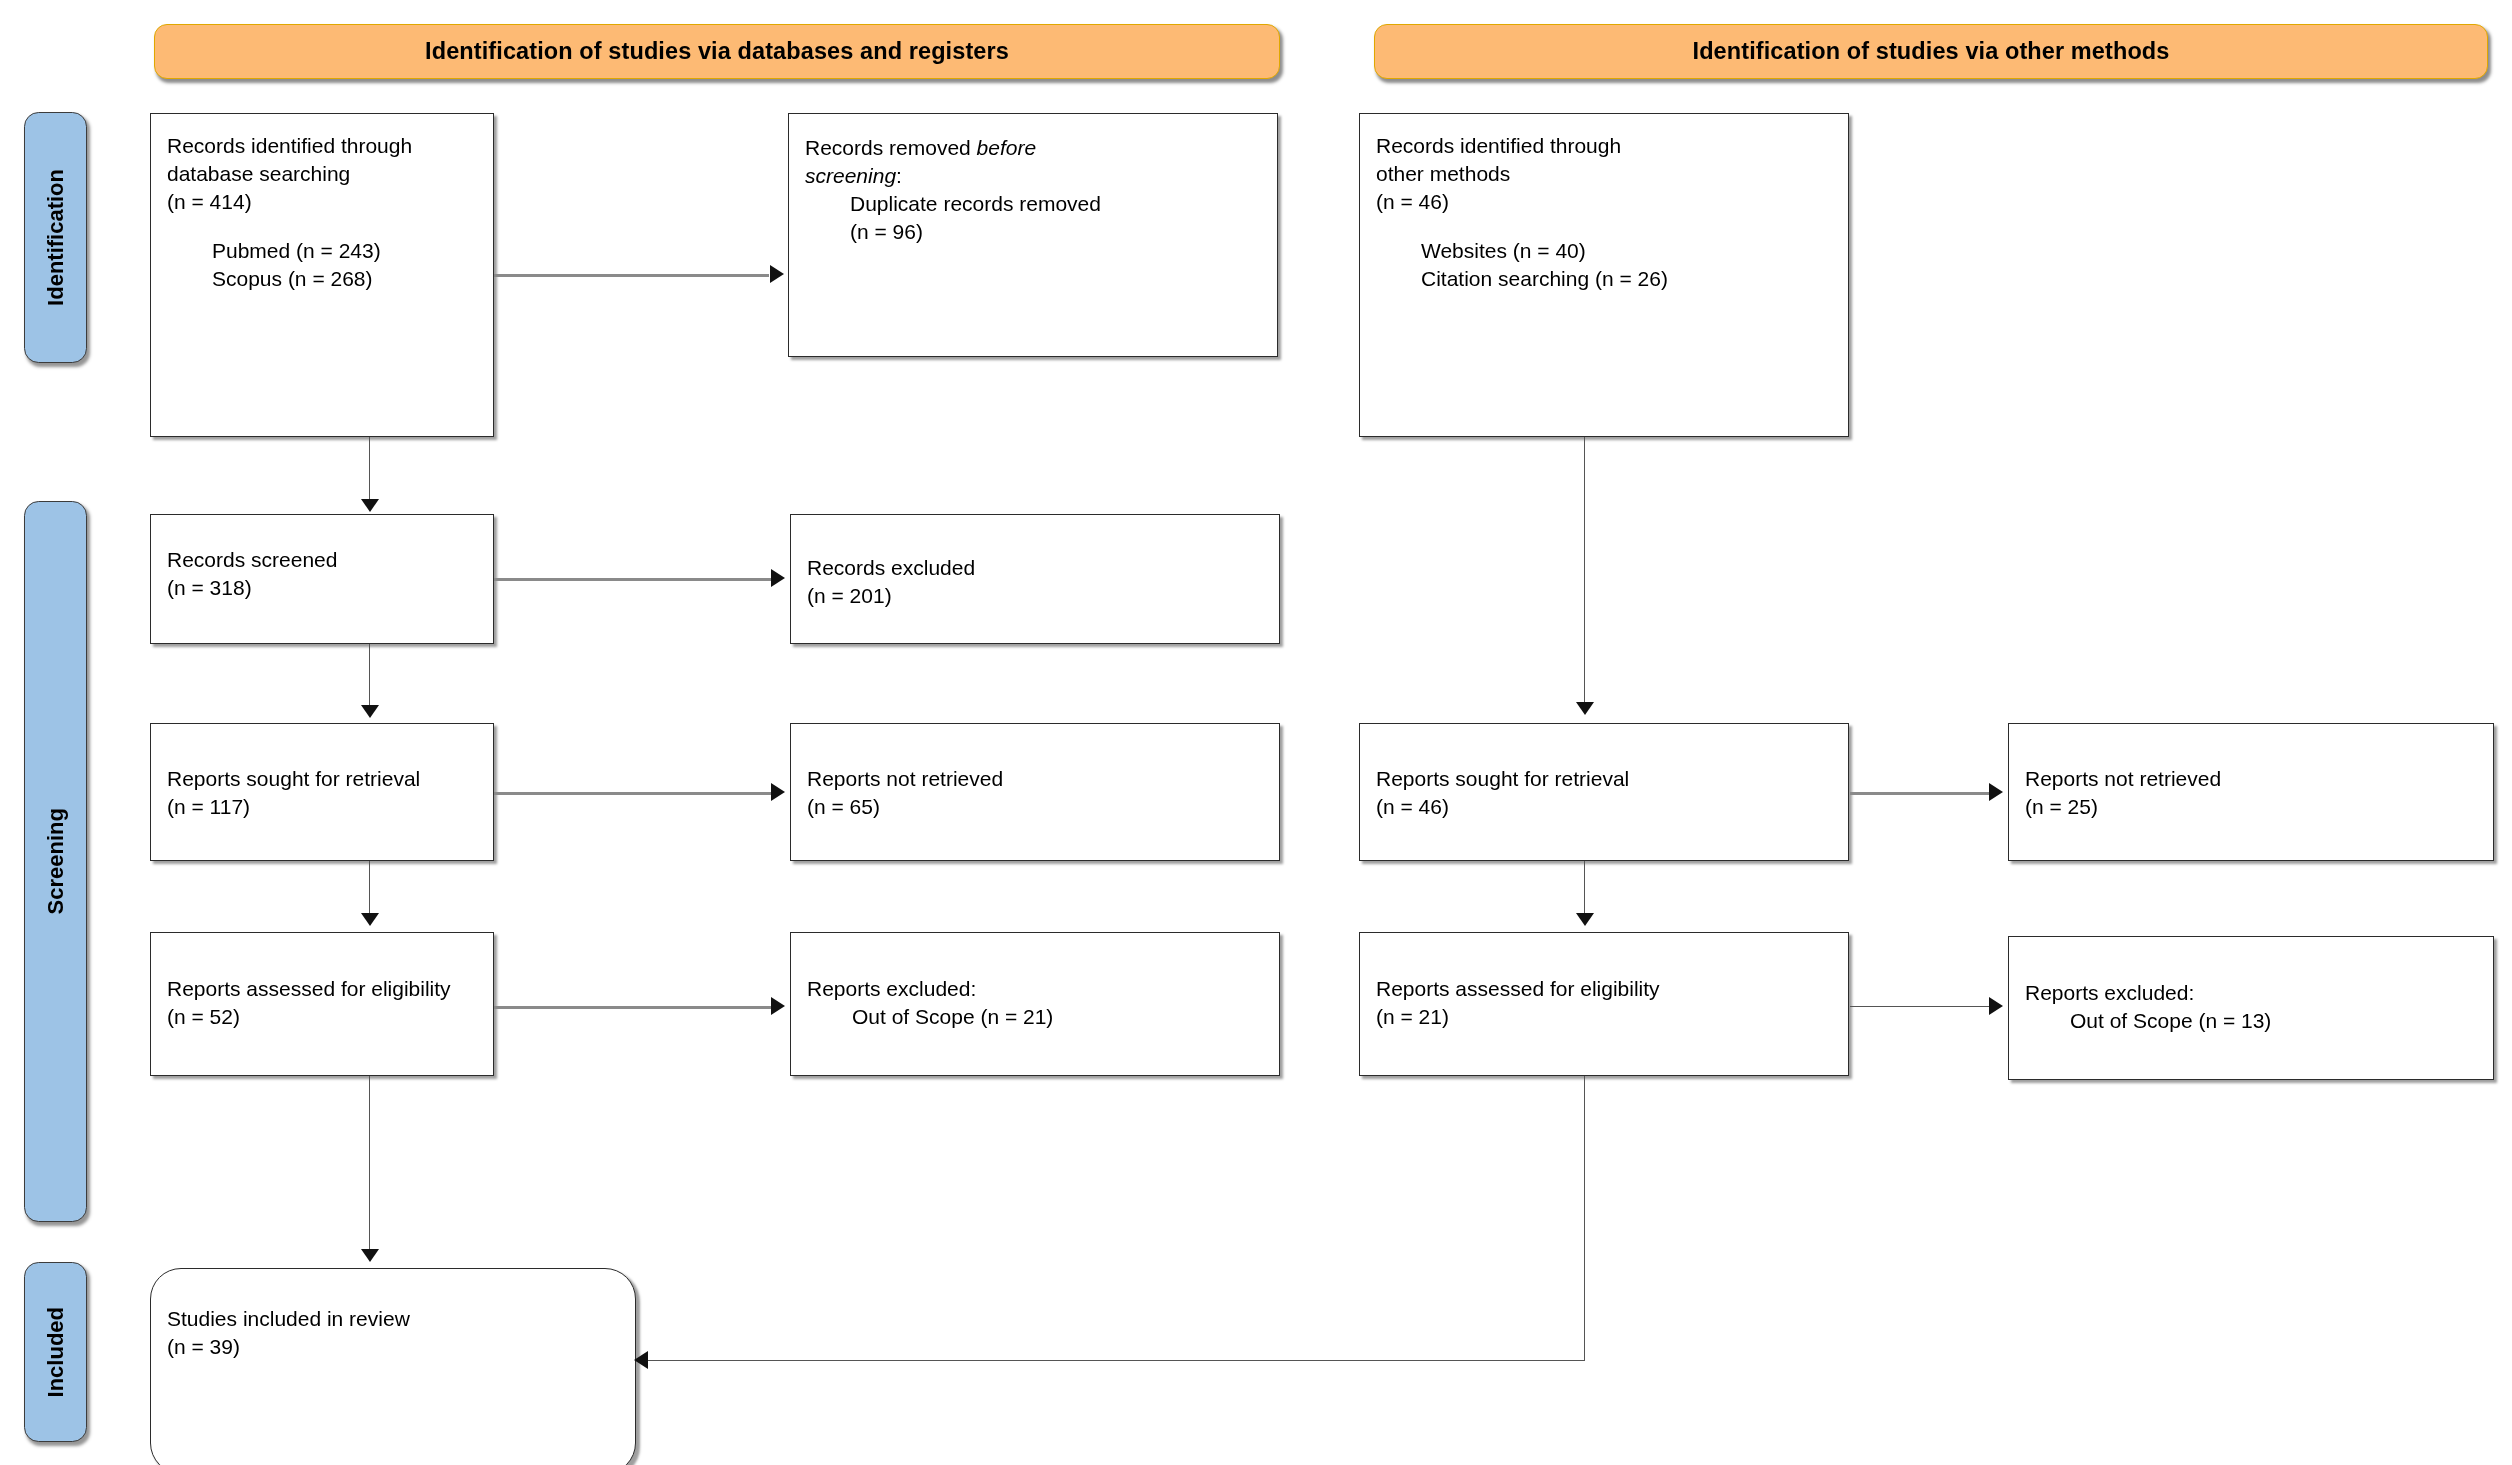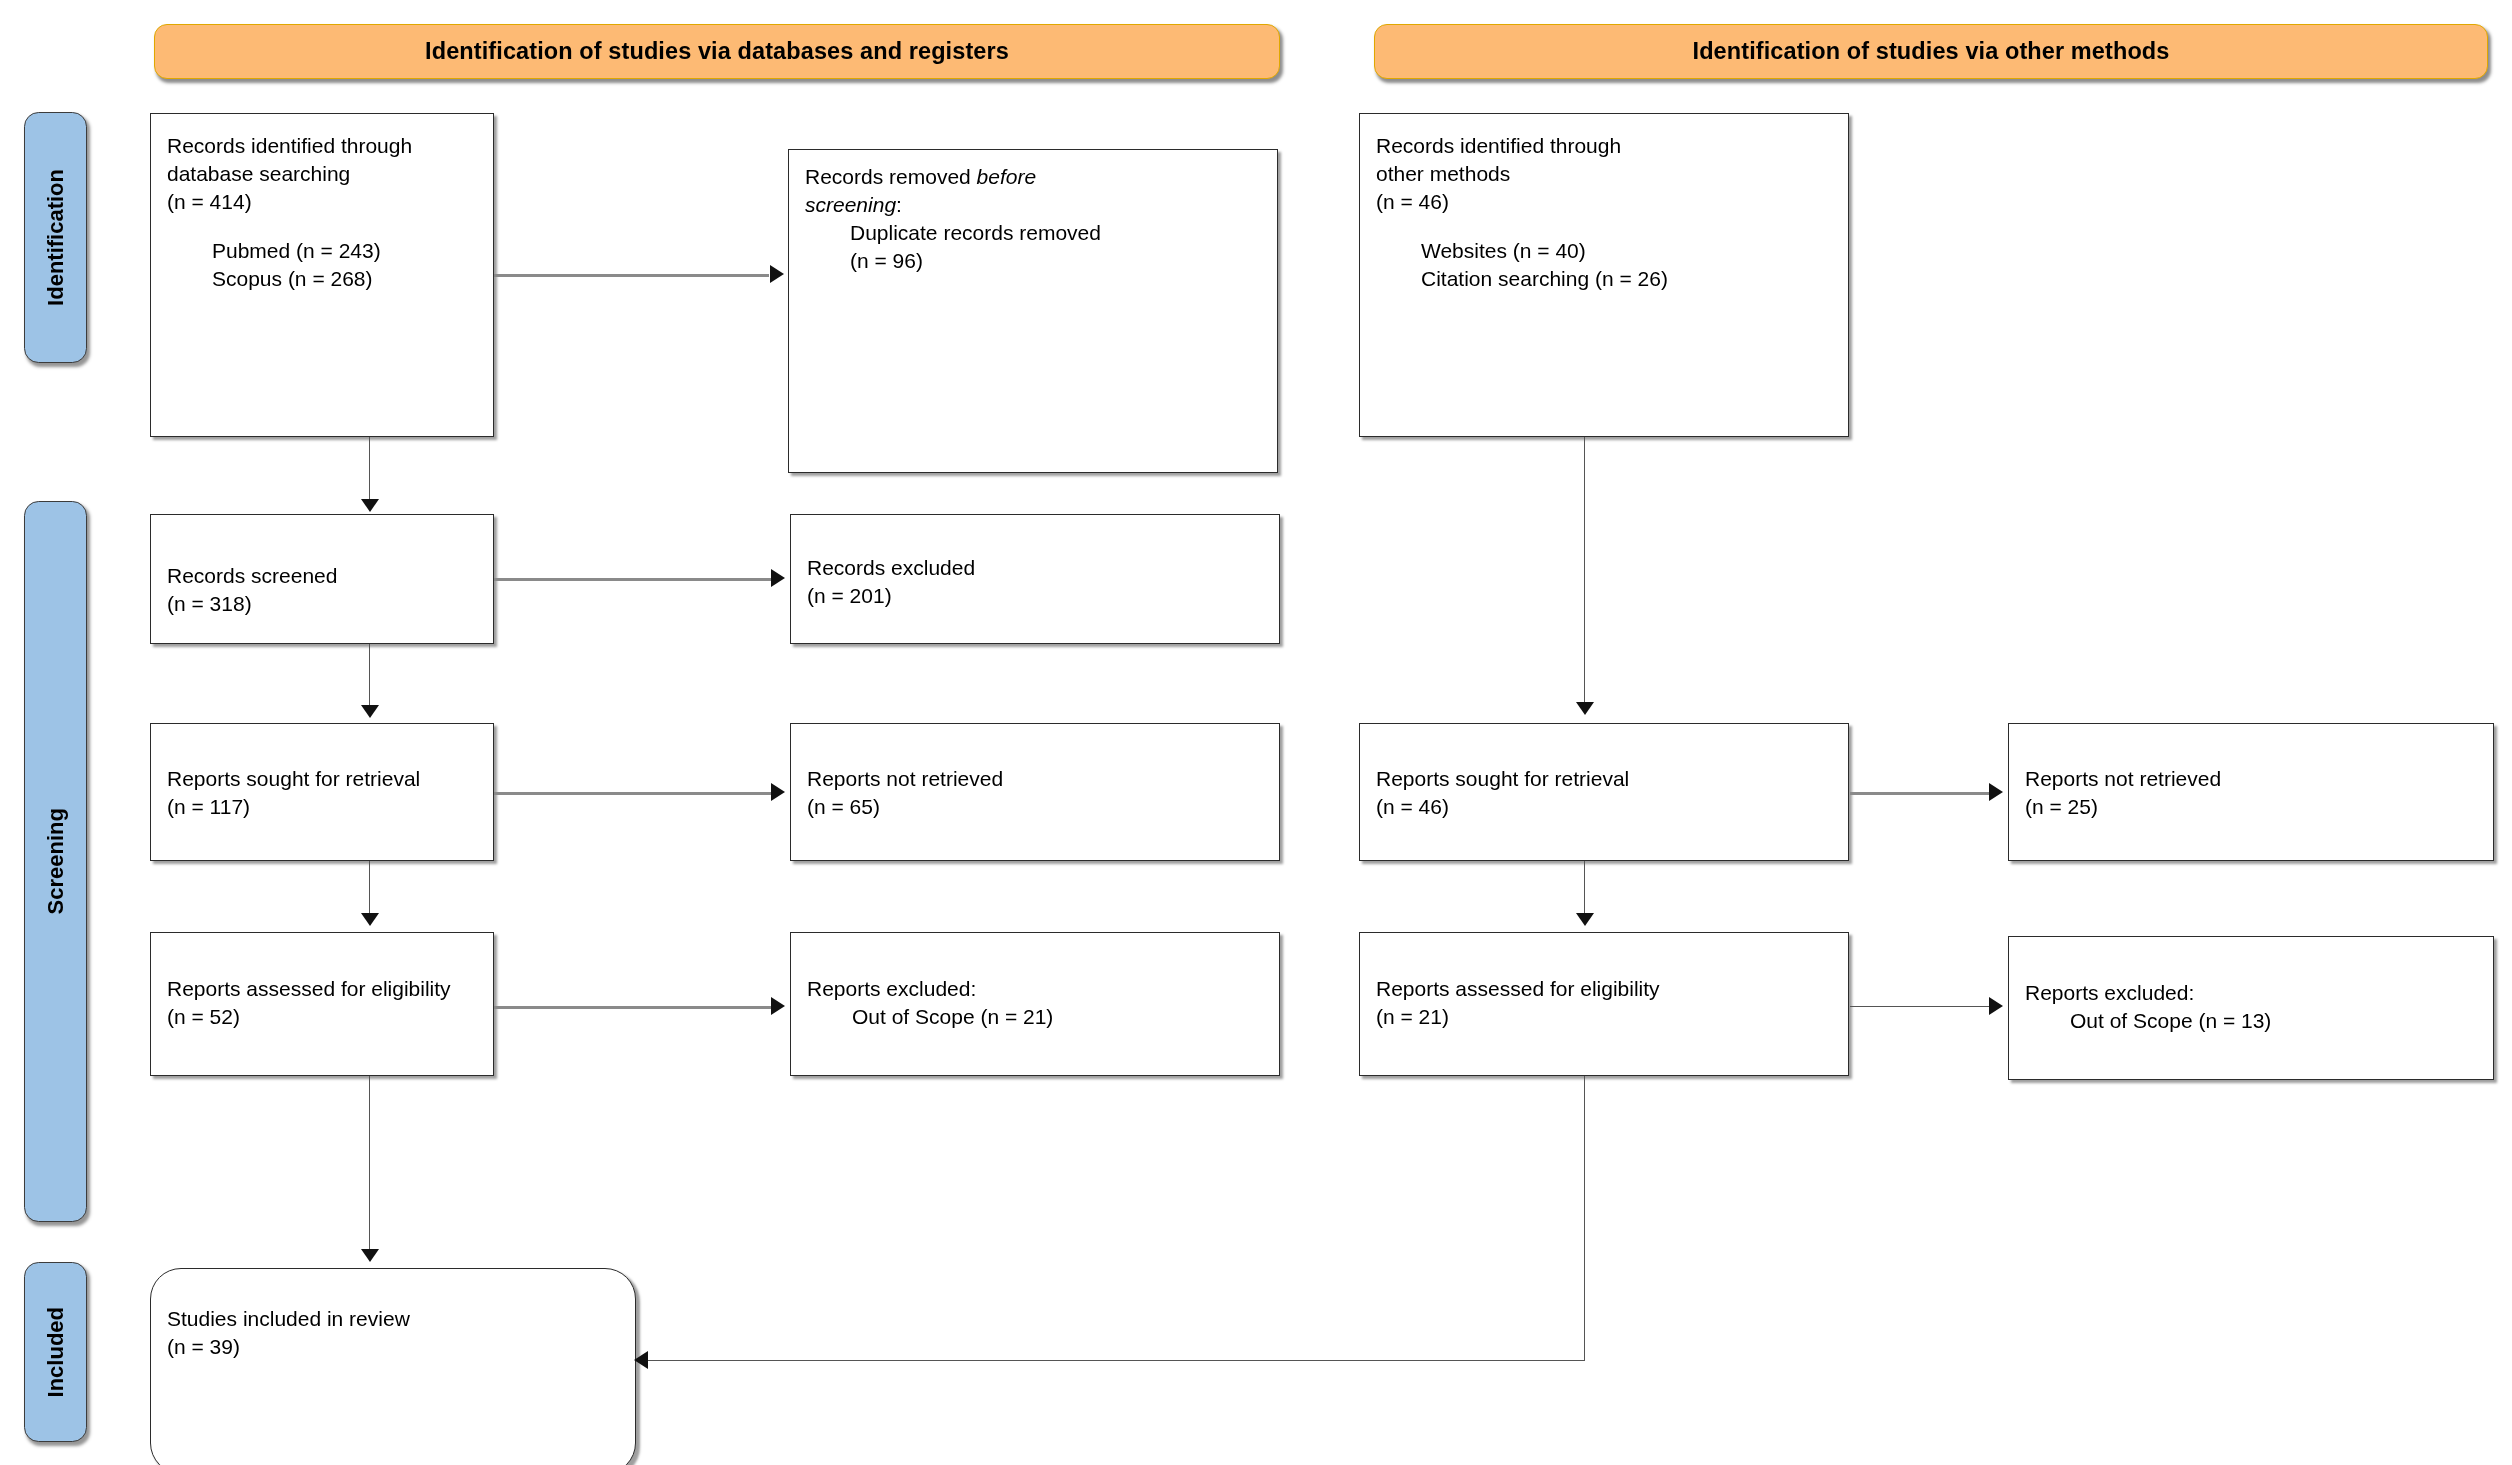--- a/index.html
+++ b/index.html
@@ -121,37 +121,37 @@
 
   <div class="box" style="left:150px;top:113px;width:344px;height:324px;">
     <div class="ln">Records identified through</div>
     <div class="ln">database searching</div>
     <div class="ln">(n = 414)</div>
     <div class="gap"></div>
     <div class="ind">Pubmed (n = 243)</div>
     <div class="ind">Scopus (n = 268)</div>
   </div>
 
-  <div class="box" style="left:788px;top:113px;width:490px;height:324px;padding-top:13px;margin-top:36px;">
+  <div class="box" style="left:788px;top:113px;width:490px;height:244px;padding-top:20px;">
     <div class="ln"><span>Records removed </span><i>before</i></div>
     <div class="ln"><i>screening</i><span>:</span></div>
     <div class="ind">Duplicate records removed</div>
     <div class="ind">(n = 96)</div>
   </div>
 
   <div class="box" style="left:1359px;top:113px;width:490px;height:324px;">
     <div class="ln">Records identified through</div>
     <div class="ln">other methods</div>
     <div class="ln">(n = 46)</div>
     <div class="gap"></div>
     <div class="ind">Websites (n = 40)</div>
     <div class="ind">Citation searching (n = 26)</div>
   </div>
 
-  <div class="box" style="left:150px;top:514px;width:344px;height:130px;padding-top:47px;">
+  <div class="box" style="left:150px;top:514px;width:344px;height:130px;padding-top:31px;">
     <div class="ln">Records screened</div>
     <div class="ln">(n = 318)</div>
   </div>
 
   <div class="box" style="left:790px;top:514px;width:490px;height:130px;padding-top:39px;">
     <div class="ln">Records excluded</div>
     <div class="ln">(n = 201)</div>
   </div>
 
   <div class="box" style="left:150px;top:723px;width:344px;height:138px;padding-top:41px;">

